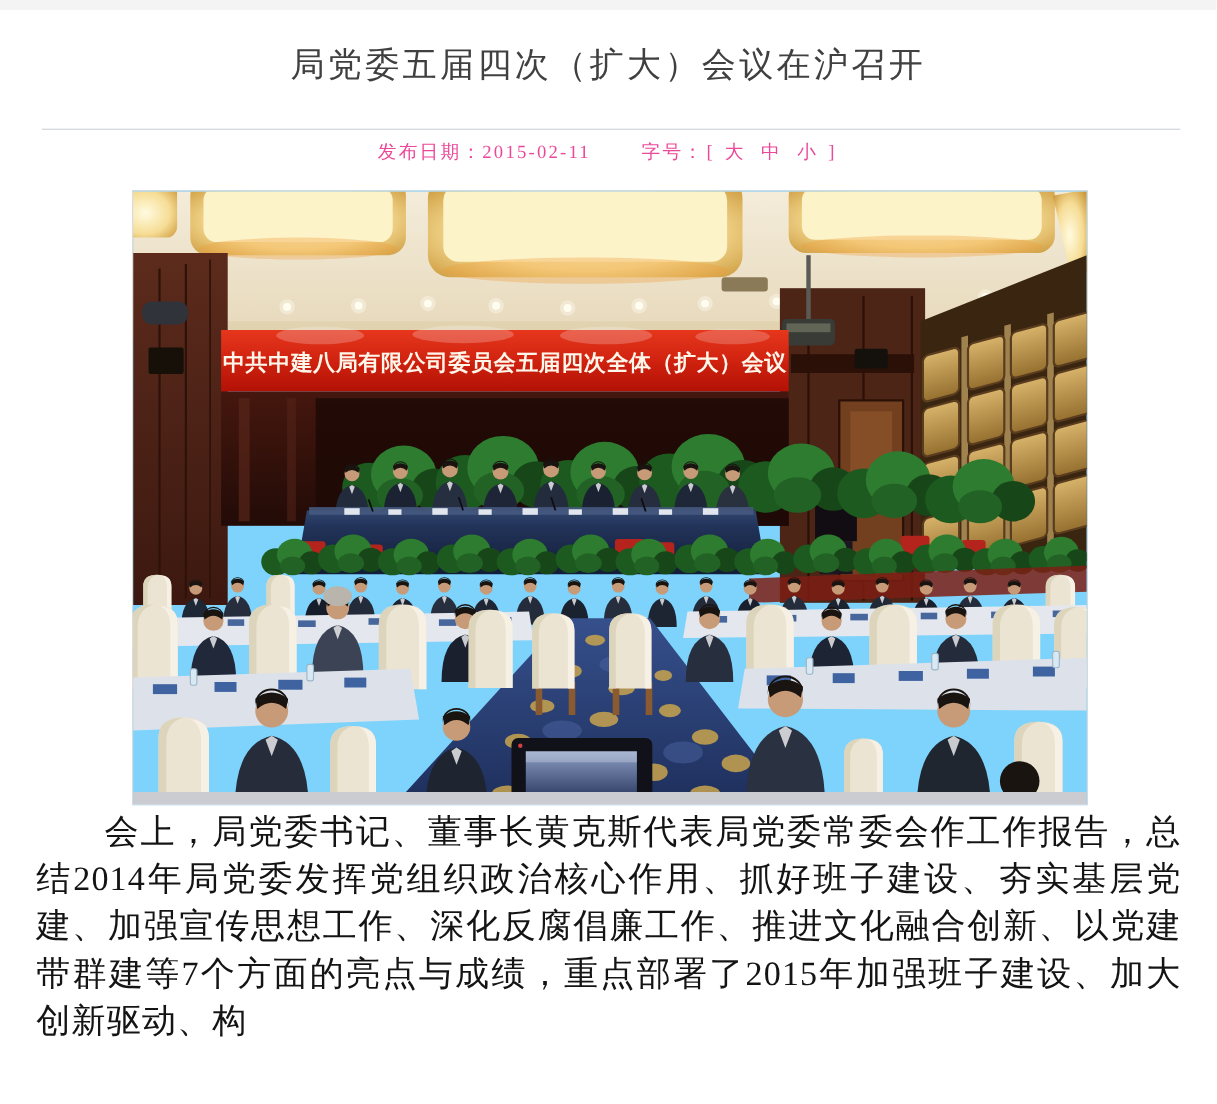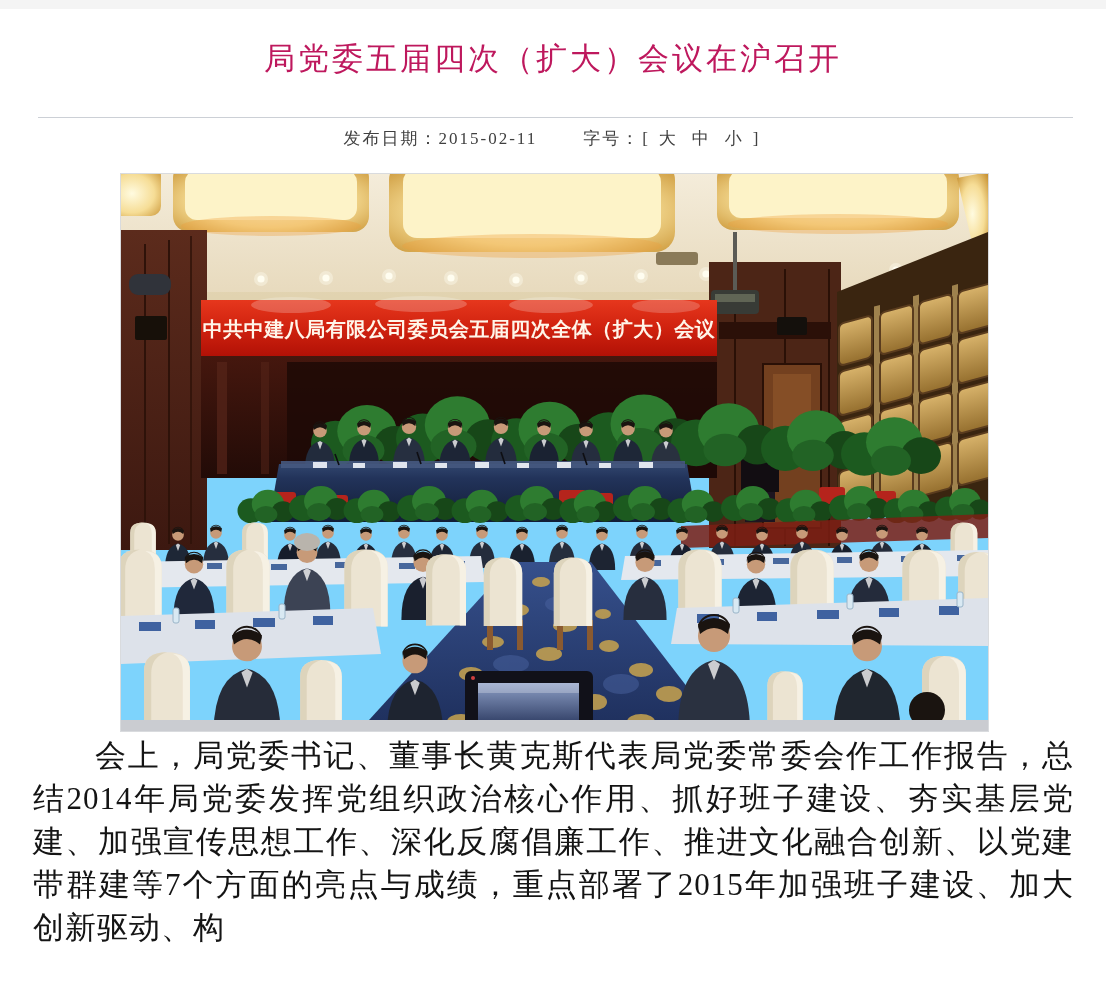--- a/index.html
+++ b/index.html
@@ -1,23 +1,23 @@
 <!DOCTYPE html>
 <html><head>
 <meta charset="utf-8">
 <style>
   html,body{margin:0;padding:0;background:#ffffff;}
   body{width:1106px;height:1004px;position:relative;overflow:hidden;
        font-family:"Liberation Serif","DejaVu Serif",serif;}
   .top-strip{position:absolute;left:0;top:0;width:1106px;height:9px;background:#f4f4f4;}
   .page-title{position:absolute;left:0;top:38px;width:1106px;text-align:center;
-       font-size:31px;font-weight:400;color:#be185d;letter-spacing:3px;margin:0;}
+       font-size:31px;font-weight:400;color:#404040;letter-spacing:3px;margin:0;}
   .divider{position:absolute;left:38px;top:117px;width:1035px;height:1px;background:#ccd0d6;}
   .meta-line{position:absolute;left:0;top:127px;width:1106px;text-align:center;
-       font-size:17px;color:#404040;letter-spacing:2px;}
+       font-size:17px;color:#ec4899;letter-spacing:2px;}
   .meta-group{display:inline-block;}
   .meta-gap{display:inline-block;width:46px;}
   .font-size-link{display:inline-block;margin:0 7px;cursor:pointer;}
   .bracket{display:inline-block;margin:0 2px;}
   .photo-frame{position:absolute;left:120px;top:173px;width:867px;height:557px;
        border:1px solid #d9dbde;box-sizing:content-box;overflow:hidden;background:#7dd3fc;}
   .article{position:absolute;left:33px;top:734px;width:1041px;color:#141414;
        font-size:31px;line-height:43px;letter-spacing:1px;}
   .article p{margin:0 0 5px 0;text-indent:62px;text-align:justify;}
 </style>

